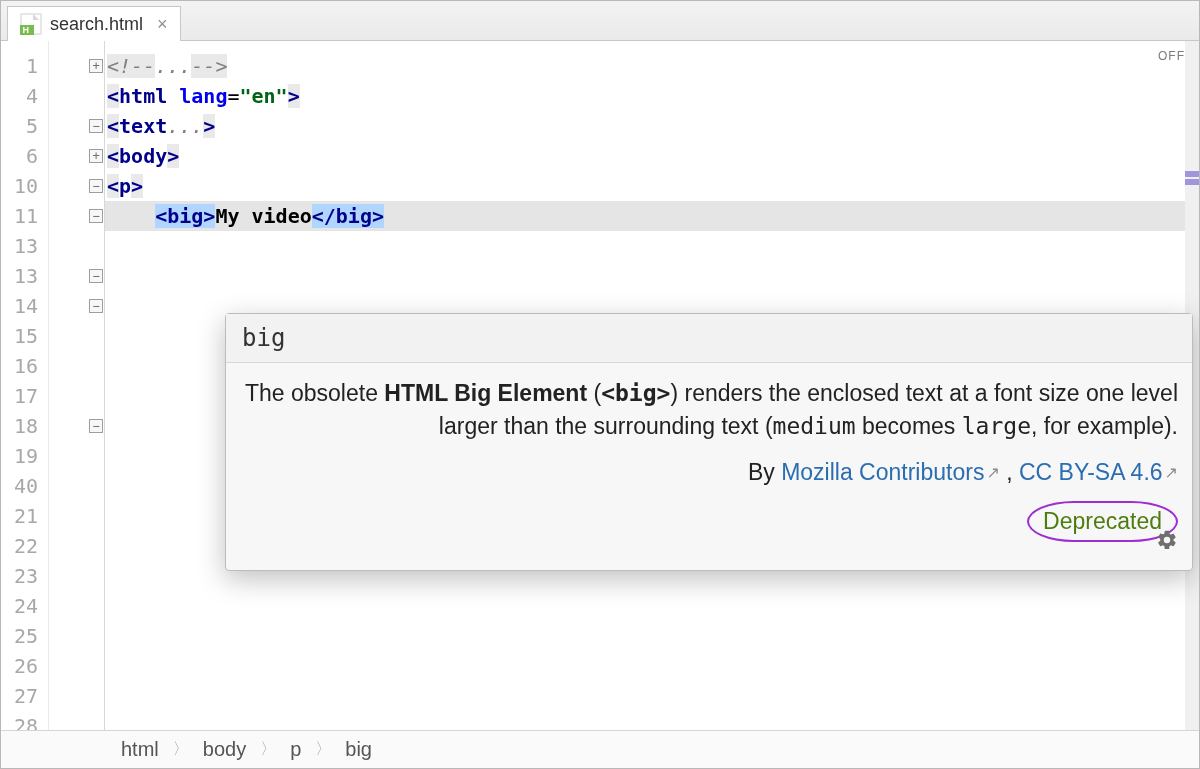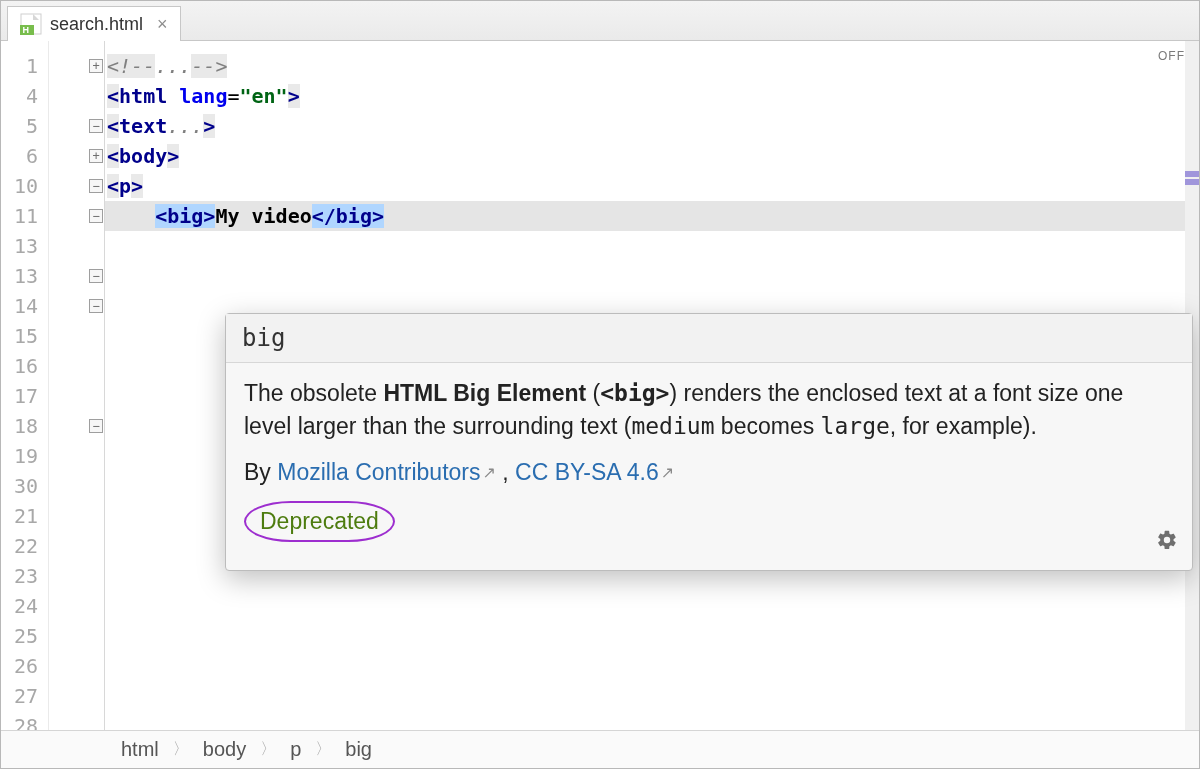--- a/index.html
+++ b/index.html
@@ -146,25 +146,26 @@
   }
   .doc-header {
     padding: 10px 16px;
     font-family: "Menlo","Consolas",monospace;
     font-size: 24px;
     color: #333;
     border-bottom: 1px solid #d7d7d7;
     background: #f2f2f2;
   }
   .doc-body {
-    padding: 14px 34px 16px 18px;
+    padding: 14px 14px 16px 18px;
     font-size: 23px;
     color: #222;
     line-height: 1.45;
     position: relative;
+    text-align: right;
   }
   .doc-body p { margin: 0 0 12px 0; }
   .doc-body .mono { font-family: "Menlo","Consolas",monospace; }
   .doc-link { color: #2a6db0; }
   .ext-arrow { font-size: 16px; color: #8a8a8a; vertical-align: 2px; margin-left: 2px; }
   .deprecated {
     display: inline-block;
     border: 2px solid #9d2ecf;
     border-radius: 50% / 80%;
     padding: 2px 14px;
@@ -226,21 +227,21 @@
       <div class="ln">10</div>
       <div class="ln">11</div>
       <div class="ln">13</div>
       <div class="ln">13</div>
       <div class="ln">14</div>
       <div class="ln">15</div>
       <div class="ln">16</div>
       <div class="ln">17</div>
       <div class="ln">18</div>
       <div class="ln">19</div>
-      <div class="ln">30</div>
+      <div class="ln">40</div>
       <div class="ln">21</div>
       <div class="ln">22</div>
       <div class="ln">23</div>
       <div class="ln">24</div>
       <div class="ln">25</div>
       <div class="ln">26</div>
       <div class="ln">27</div>
       <div class="ln">28</div>
     </div>
 

